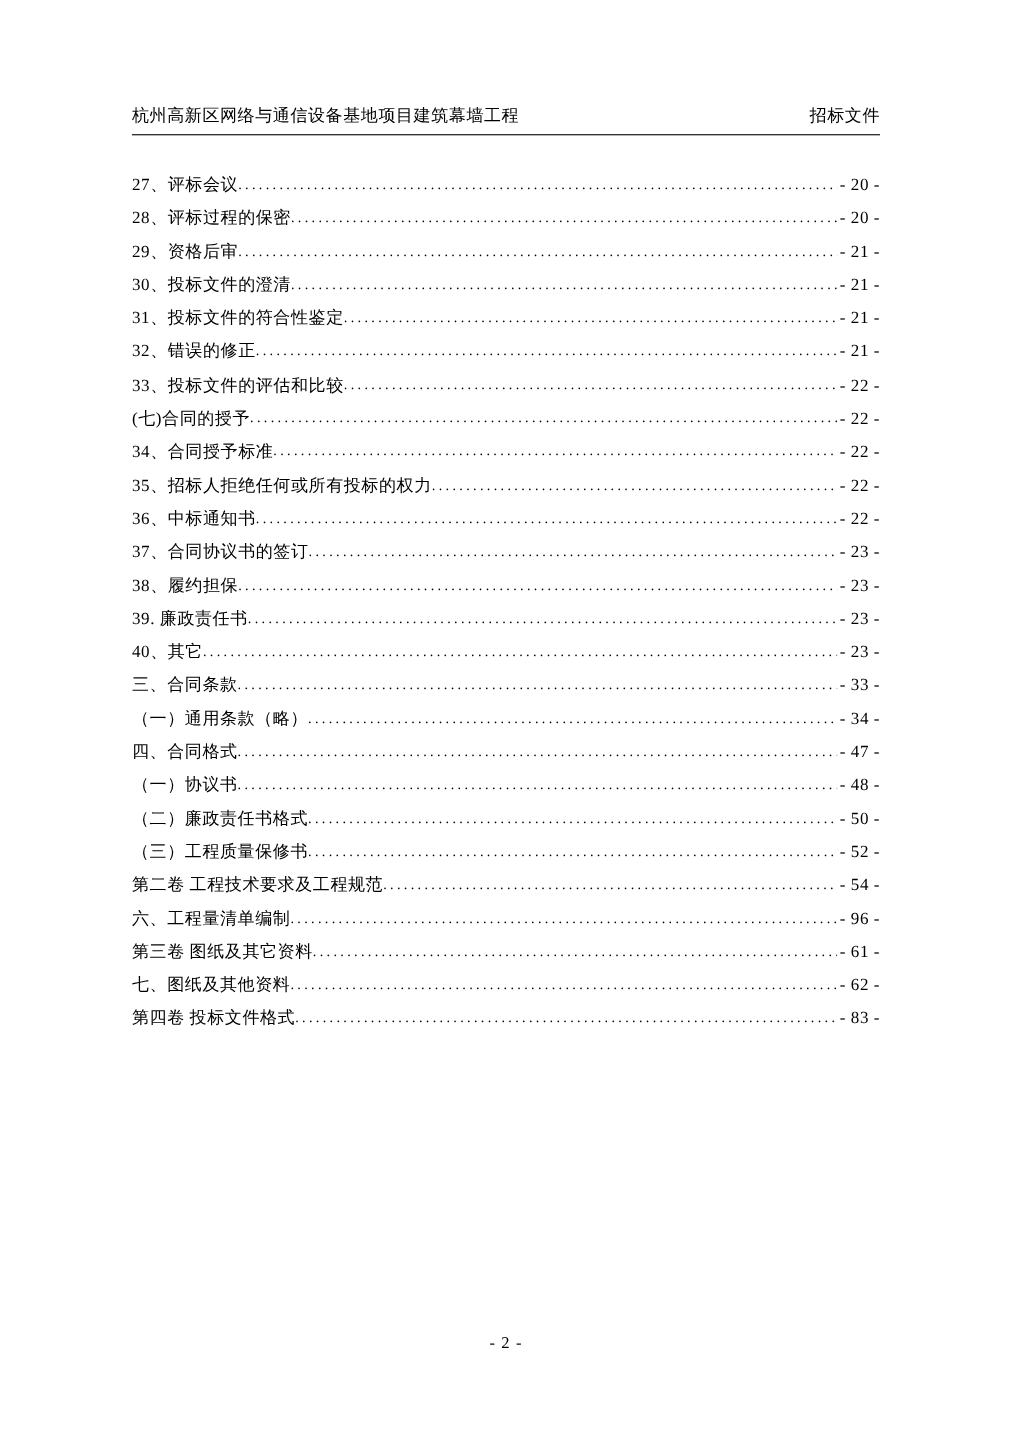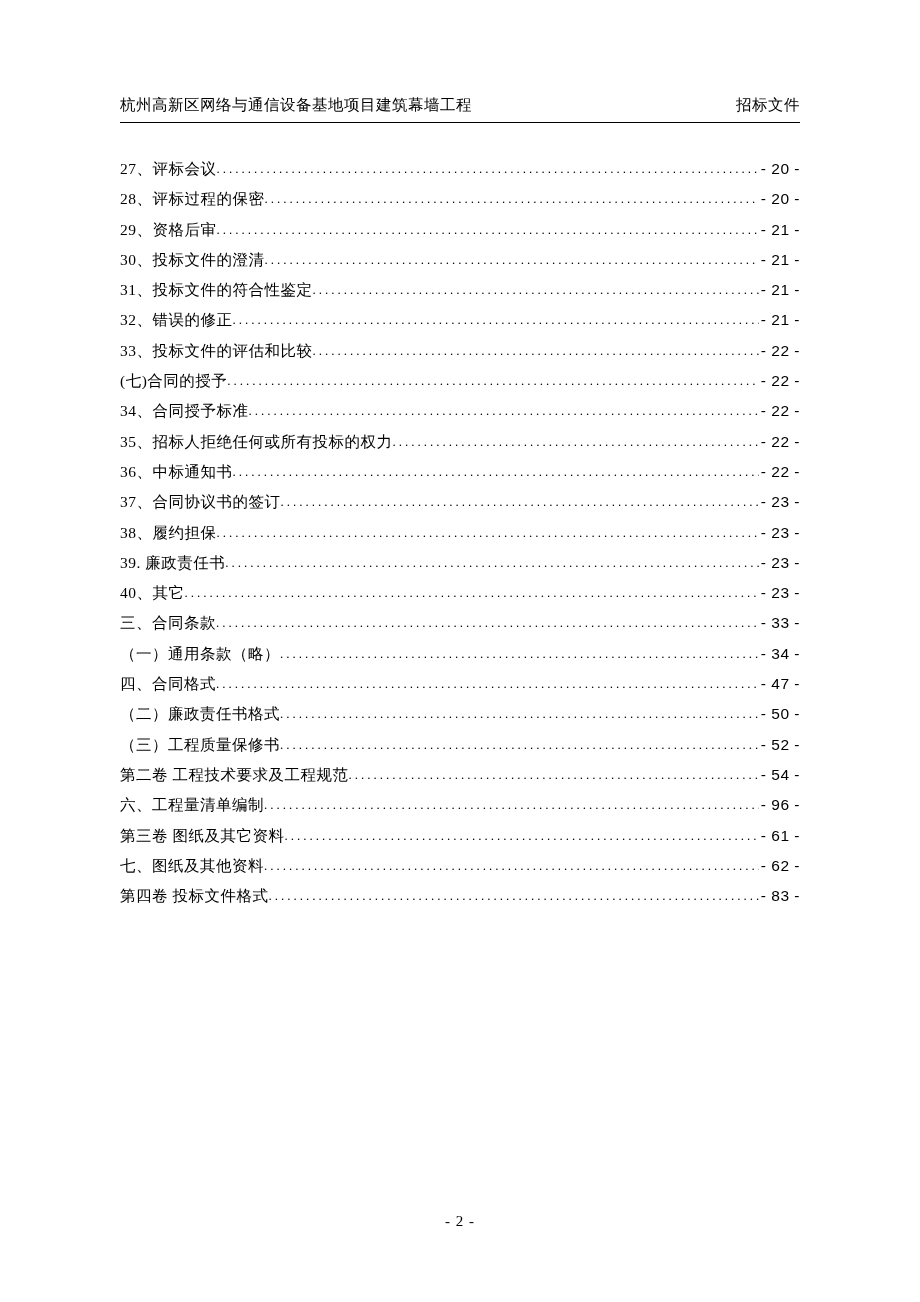--- a/index.html
+++ b/index.html
@@ -46,21 +46,21 @@
       font-size: 13px;
       position: relative;
       top: -1px;
     }
     .toc-leader::after {
       content: "........................................................................................................................................................................";
     }
     .toc-page {
       flex: 0 0 auto;
       padding-left: 2px;
-      font-family: Liberation Sans, sans-serif;
+      font-family: Liberation Serif, serif;
     }
     .page-number {
       position: absolute;
       bottom: 72px;
       left: 0;
       width: 100%;
       text-align: center;
       font-size: 15px;
       letter-spacing: 1px;
     }
@@ -159,20 +159,25 @@
         <span class="toc-label">（一）通用条款（略）</span>
         <span class="toc-leader"></span>
         <span class="toc-page">- 34 -</span>
       </div>
     <div class="toc-entry">
         <span class="toc-label">四、合同格式</span>
         <span class="toc-leader"></span>
         <span class="toc-page">- 47 -</span>
       </div>
     <div class="toc-entry">
+        <span class="toc-label">（一）协议书</span>
+        <span class="toc-leader"></span>
+        <span class="toc-page">- 48 -</span>
+      </div>
+    <div class="toc-entry">
         <span class="toc-label">（二）廉政责任书格式</span>
         <span class="toc-leader"></span>
         <span class="toc-page">- 50 -</span>
       </div>
     <div class="toc-entry">
         <span class="toc-label">（三）工程质量保修书</span>
         <span class="toc-leader"></span>
         <span class="toc-page">- 52 -</span>
       </div>
     <div class="toc-entry">

